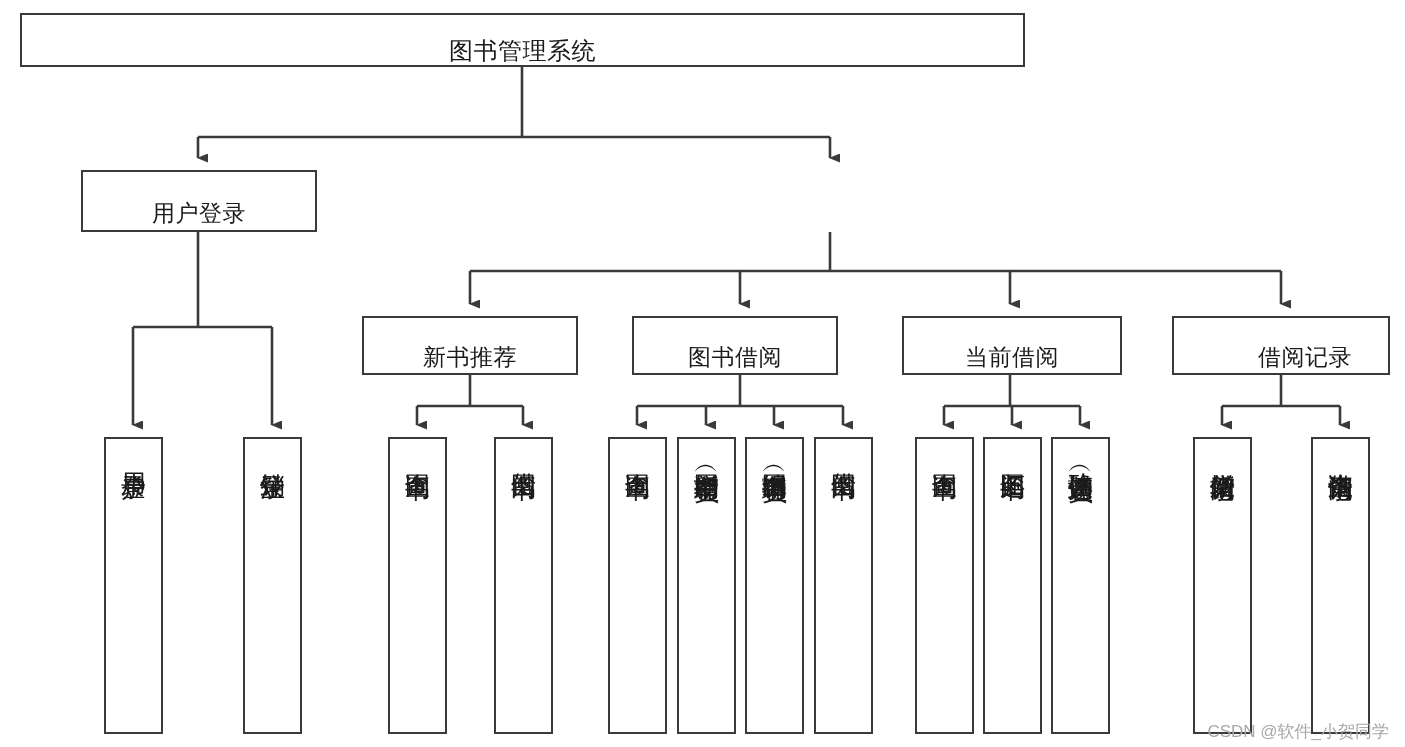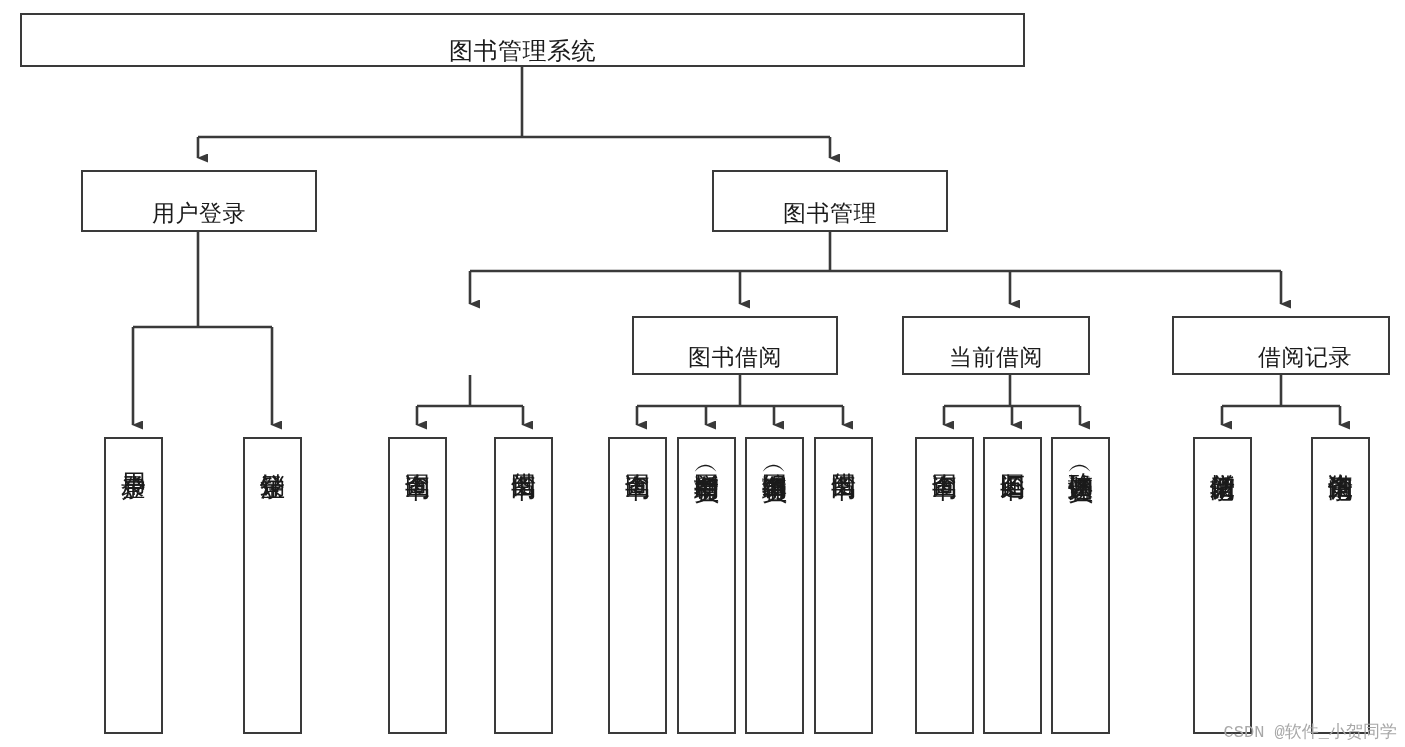--- a/index.html
+++ b/index.html
@@ -55,26 +55,26 @@
     text-orientation: upright;
     font-size: 25px;
     letter-spacing: 1px;
     line-height: 1.0;
   }
   .node.root .label {
     font-size: 24px;
   }
   .watermark {
     position: absolute;
-    right: 8px;
+    right: 16px;
     bottom: 4px;
     font-size: 17px;
     color: #a8a8a8;
     white-space: nowrap;
-    font-family: Liberation Mono, monospace;
+    font-family: Liberation Sans, sans-serif;
   }
 </style>
 </head>
 <body>
 
 <div id="diagram-root">
 
   <svg class="edges" viewBox="0 0 1405 747">
     <defs>
       <marker id="arrow" markerWidth="10" markerHeight="11" refX="4.5" refY="10" orient="auto" markerUnits="userSpaceOnUse">
@@ -125,28 +125,28 @@
     </g>
   </svg>
 
   <div class="node horizontal root" style="left:20px; top:13px; width:1005px; height:54px;">
     <span class="label">图书管理系统</span>
   </div>
 
   <div class="node horizontal" style="left:81px; top:170px; width:236px; height:62px;">
     <span class="label">用户登录</span>
   </div>
-  <div class="node horizontal" style="left:712px; top:170px; width:236px; height:62px;">
-    <span class="label">图书管理</span>
+
+  <div class="node horizontal" style="left:362px; top:316px; width:216px; height:59px;">
+    <span class="label">新书推荐</span>
   </div>
-
   <div class="node horizontal" style="left:632px; top:316px; width:206px; height:59px;">
     <span class="label">图书借阅</span>
   </div>
-  <div class="node horizontal" style="left:902px; top:316px; width:188px; height:59px;">
+  <div class="node horizontal" style="left:902px; top:316px; width:220px; height:59px;">
     <span class="label">当前借阅</span>
   </div>
   <div class="node horizontal" style="left:1172px; top:316px; width:218px; height:59px;padding-left:48px;">
     <span class="label">借阅记录</span>
   </div>
 
   <div class="node vertical" style="left:104px; top:437px; width:59px; height:297px;">
     <span class="label">用户登录</span>
   </div>
   <div class="node vertical" style="left:243px; top:437px; width:59px; height:297px;">

